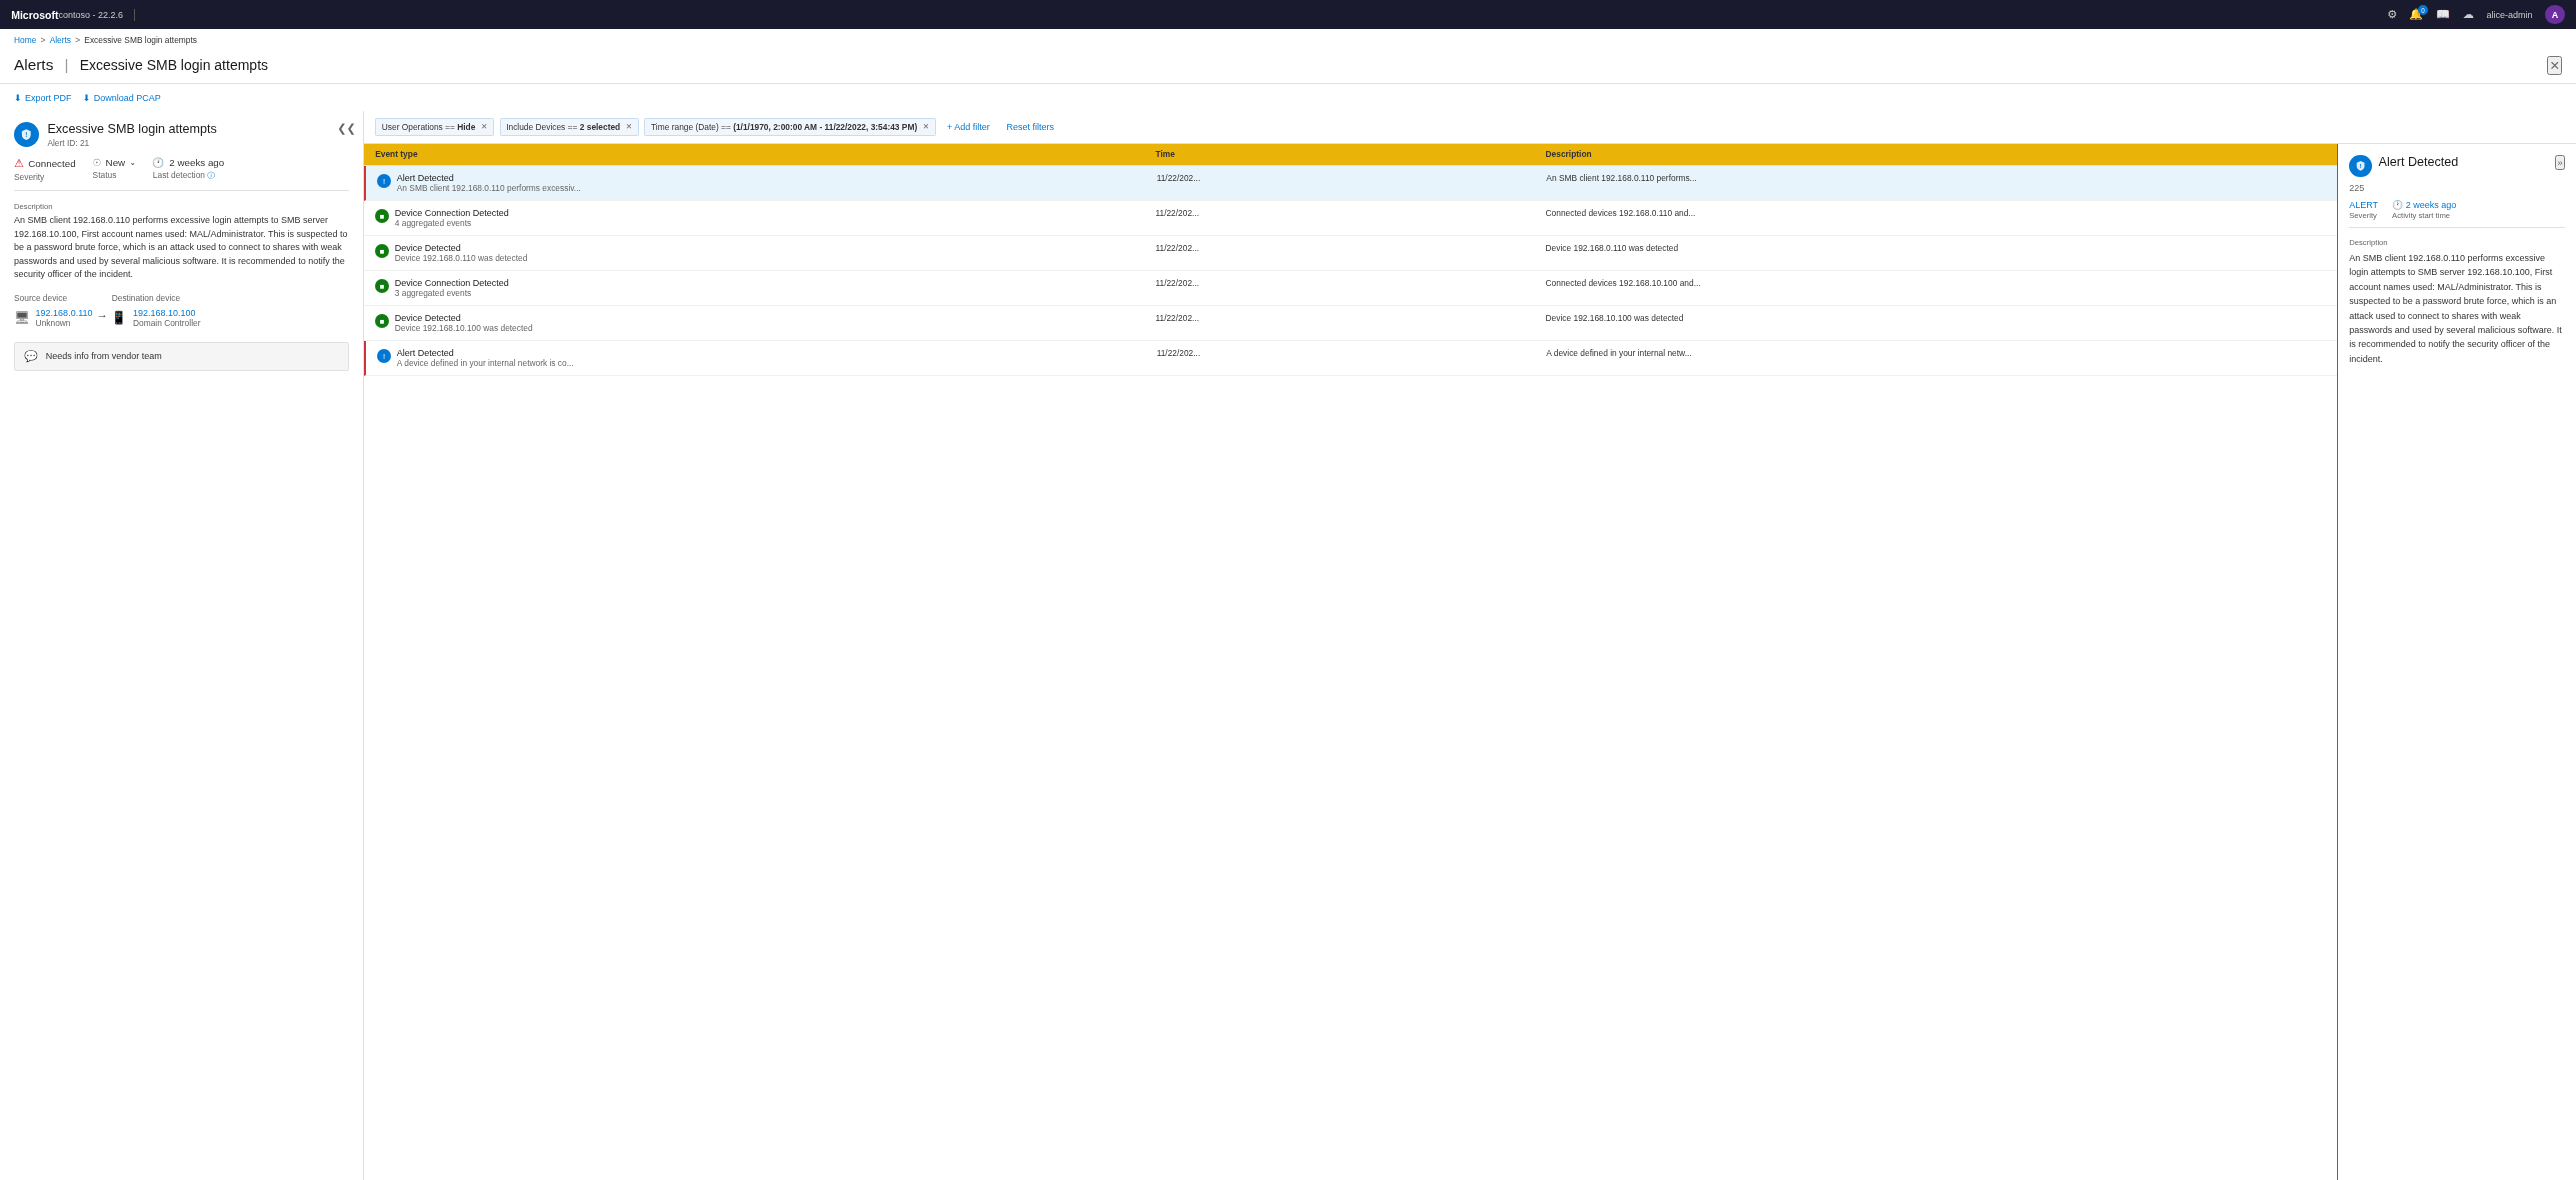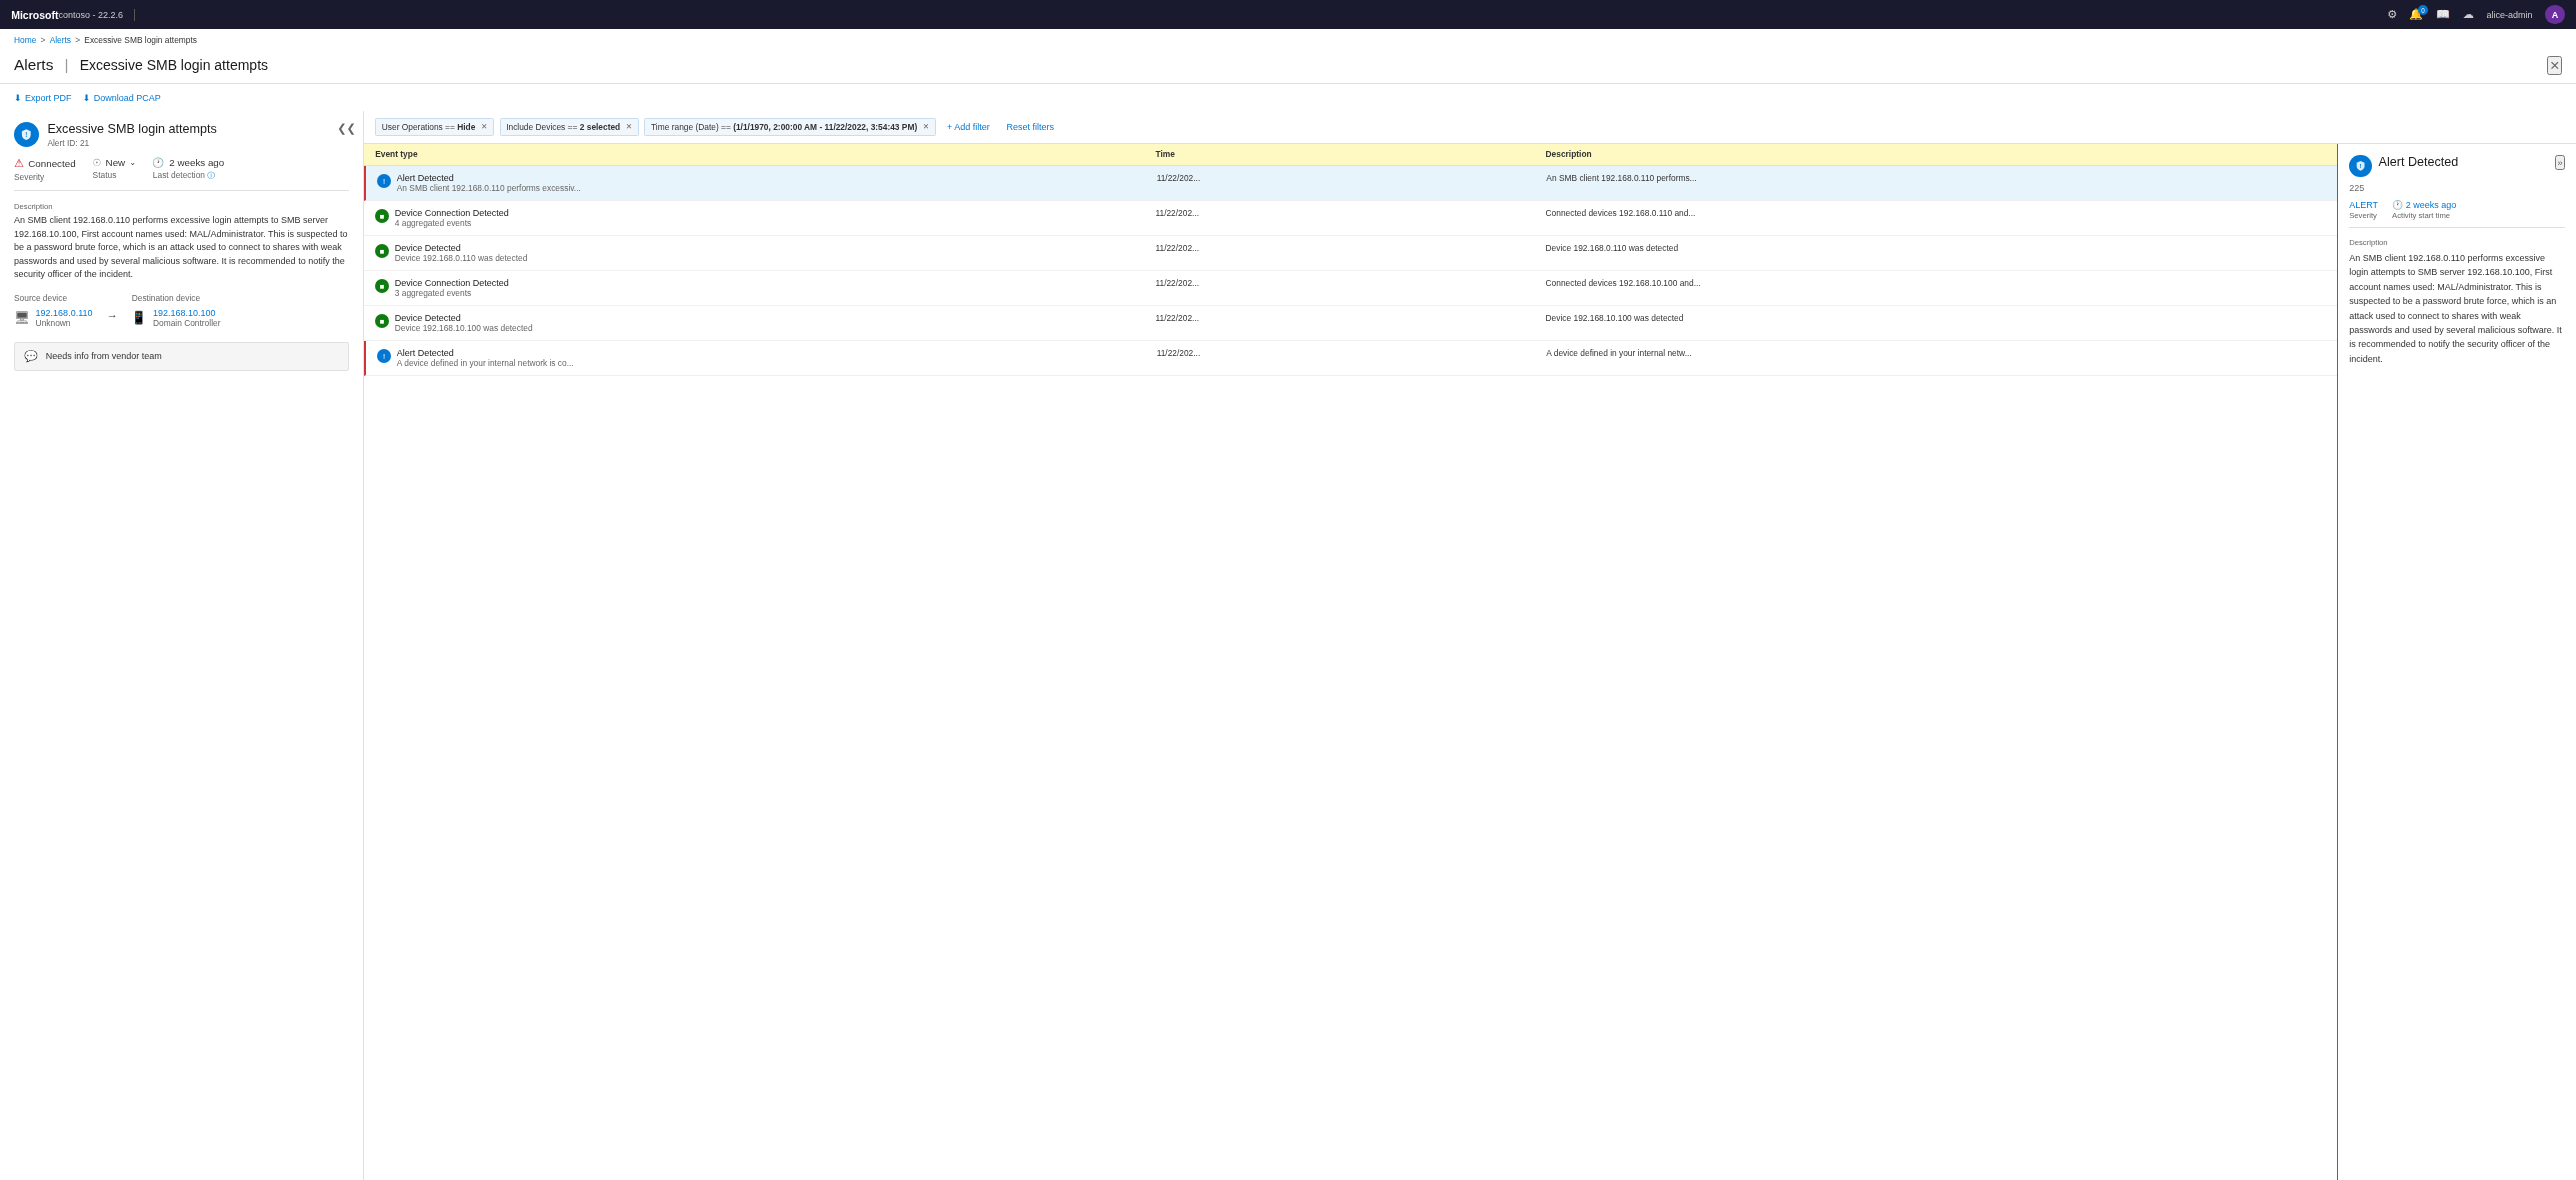--- a/index.html
+++ b/index.html
@@ -176,21 +176,21 @@
     .info-icon { color: #0078d4; font-size: 7.7px; }
 
     
     .section-label { font-size: 7.7px; color: #666; margin-bottom: 2.8px; }
     .description-text { font-size: 9px; color: #333; line-height: 1.5; margin-bottom: 11.2px; }
 
     
     .devices-row {
       display: flex;
       align-items: flex-start;
-      gap: 14px;
+      gap: 4px;
       margin-bottom: 14px;
     }
     .device-block { display: flex; flex-direction: column; gap: 2.1px; }
     .device-header { font-size: 8.4px; color: #666; margin-bottom: 2.8px; }
     .device-info { display: flex; align-items: center; gap: 5.6px; }
     .device-icon { font-size: 12.6px; color: #555; }
     .device-details {}
     .device-ip { font-size: 9px; font-weight: 500; color: #0078d4; }
     .device-type { font-size: 8.4px; color: #666; }
     .arrow-icon { font-size: 11.2px; color: #333; align-self: center; margin-top: 8.4px; }
@@ -298,21 +298,21 @@
     }
     .event-list {
       flex: 1;
       overflow-y: auto;
       border-right: 1.4px solid #d13438;
     }
     .event-table-header {
       display: grid;
       grid-template-columns: 2fr 1fr 2fr;
       padding: 5.6px 11.2px;
-      background: #fef9c3;
+      background: #eab308;
       border-bottom: 0.7px solid #e0e0e0;
       font-weight: 600;
       font-size: 8.4px;
       color: #333;
       position: sticky;
       top: 0;
       z-index: 1;
     }
     .event-row {
       display: grid;

